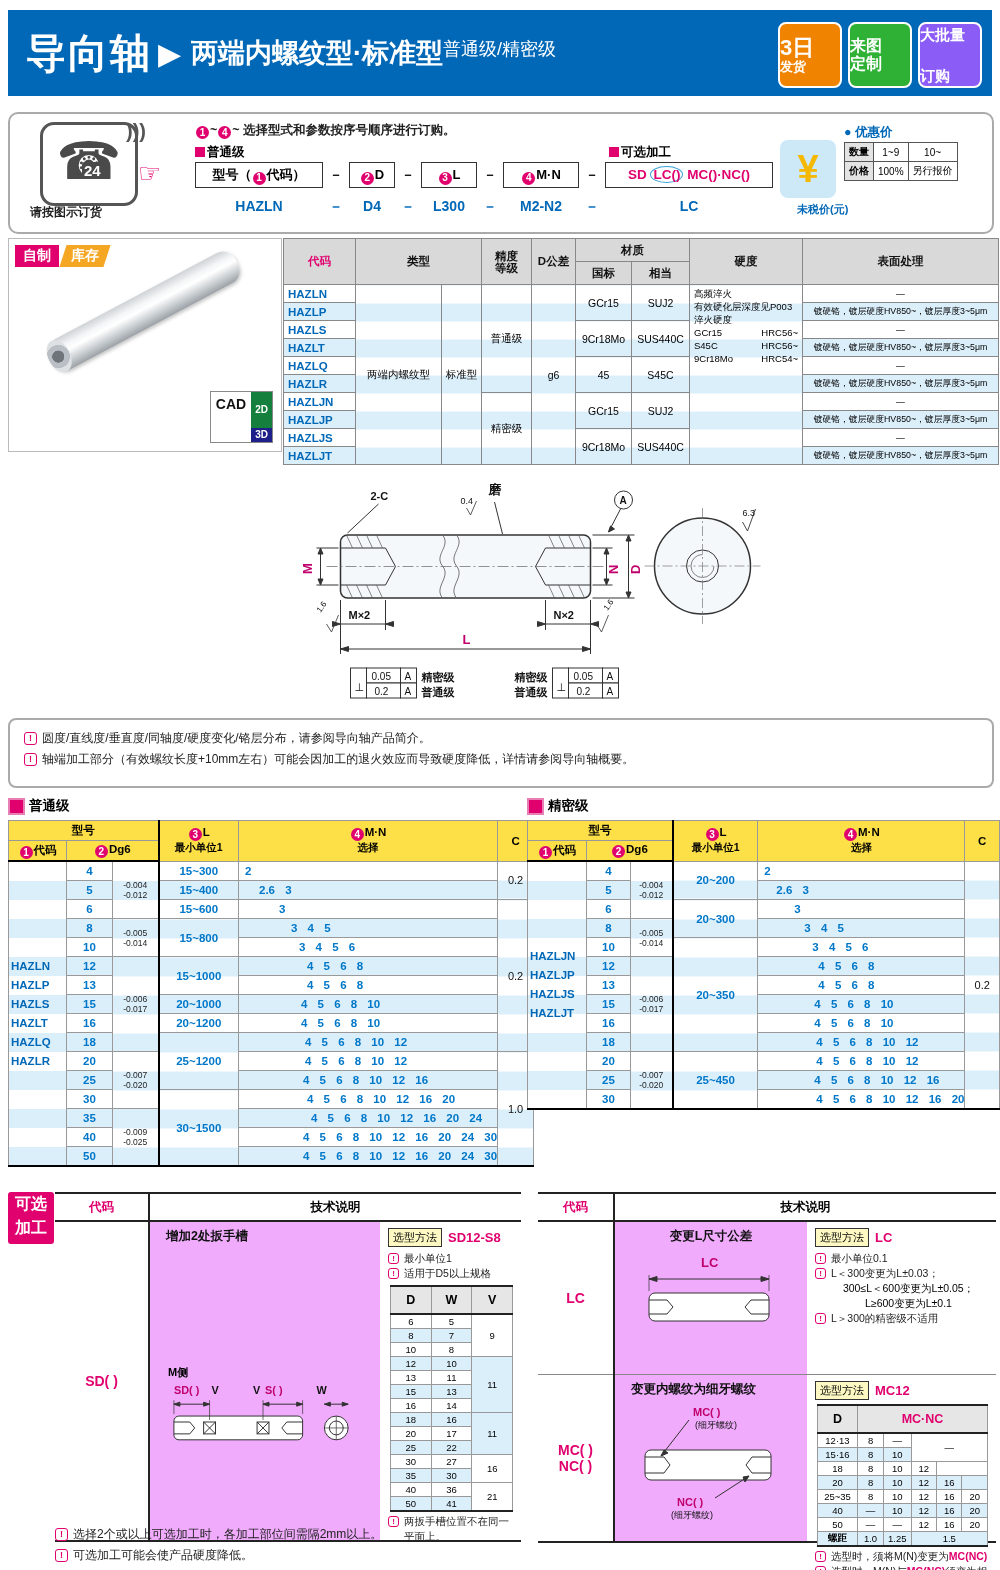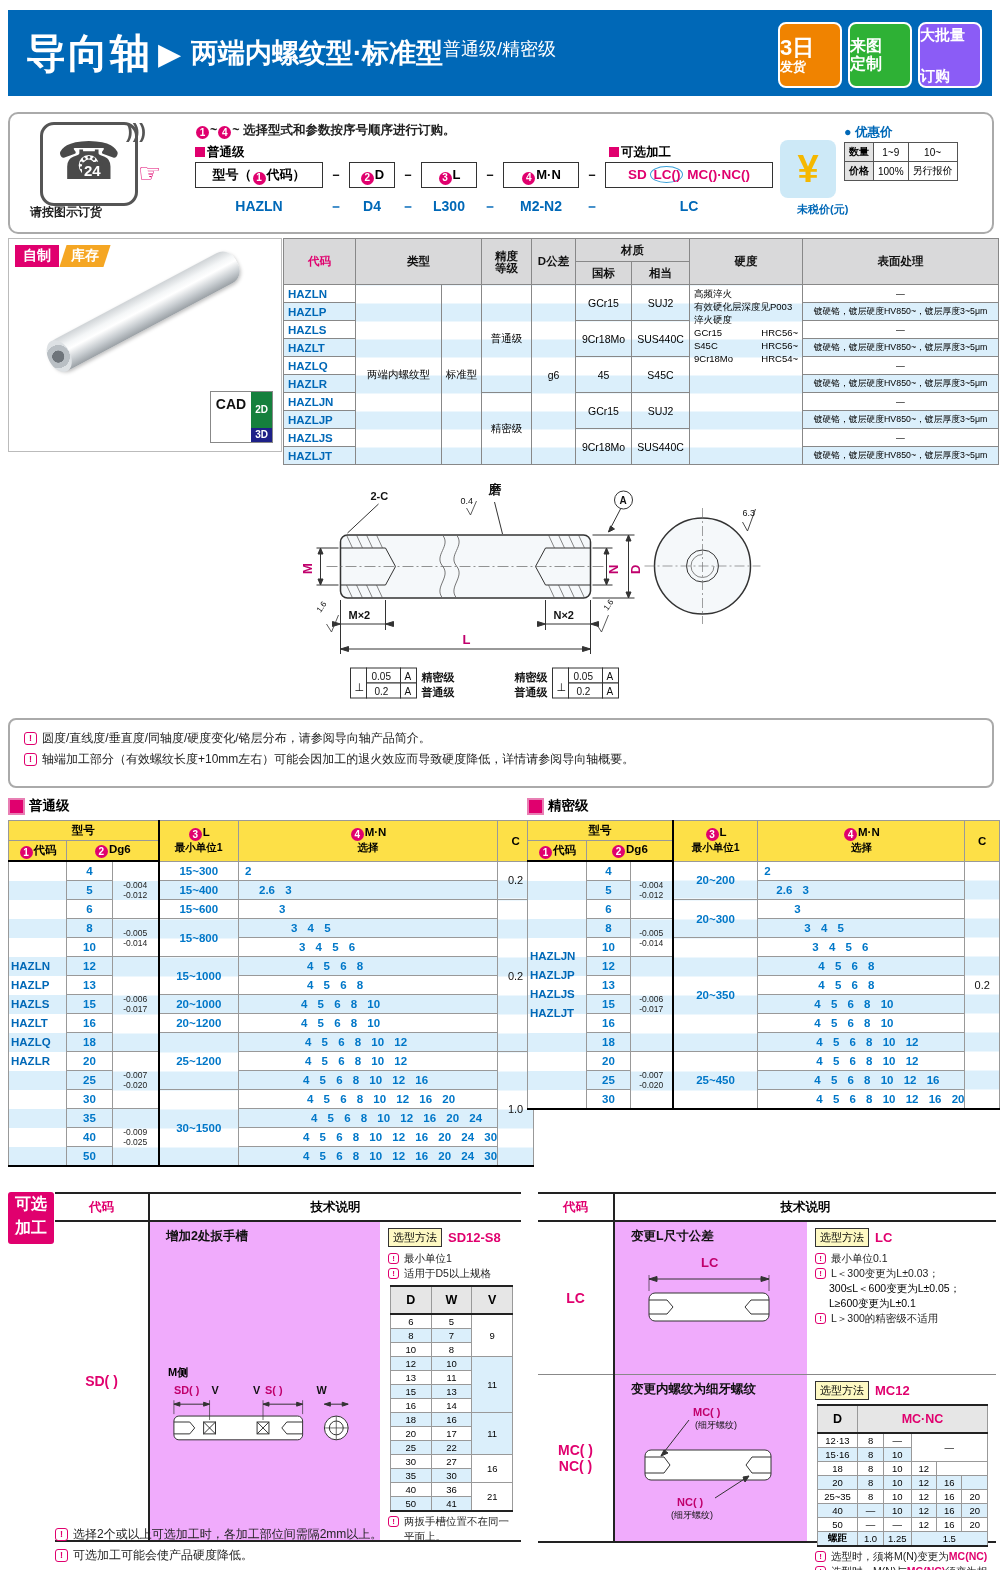--- a/index.html
+++ b/index.html
@@ -862,21 +862,21 @@
       </colgroup>
     <thead>
       <tr>
         <th class="pink" style="border-right:2px solid #222;">代码</th>
         <th>技术说明</th>
       </tr>
     </thead>
     <tbody>
       <tr class="bodyrow" style="height:152px;">
         <td class="codecol">LC</td>
-        <td style="vertical-align:top;">
+        <td style="vertical-align:top;text-align:center;">
           <div class="descwrap" style="height:152px;">
             <div class="bluezone" style="width:160px;">
               <div class="opt-title">变更L尺寸公差</div>
               <svg viewBox="0 0 160 100" width="160" height="100">
                 <text x="70" y="22" font-size="13" font-weight="bold" fill="#c0006c">LC</text>
                 <g stroke="#333" fill="none">
                   <rect x="18" y="48" width="120" height="28" rx="6" fill="#fff"></rect>
                   <path d="M18 55 h18 l6 7 l-6 7 h-18"></path>
                   <path d="M138 55 h-18 l-6 7 l6 7 h18"></path>
                   <line x1="18" y1="30" x2="18" y2="46" stroke-width="0.7"></line>

